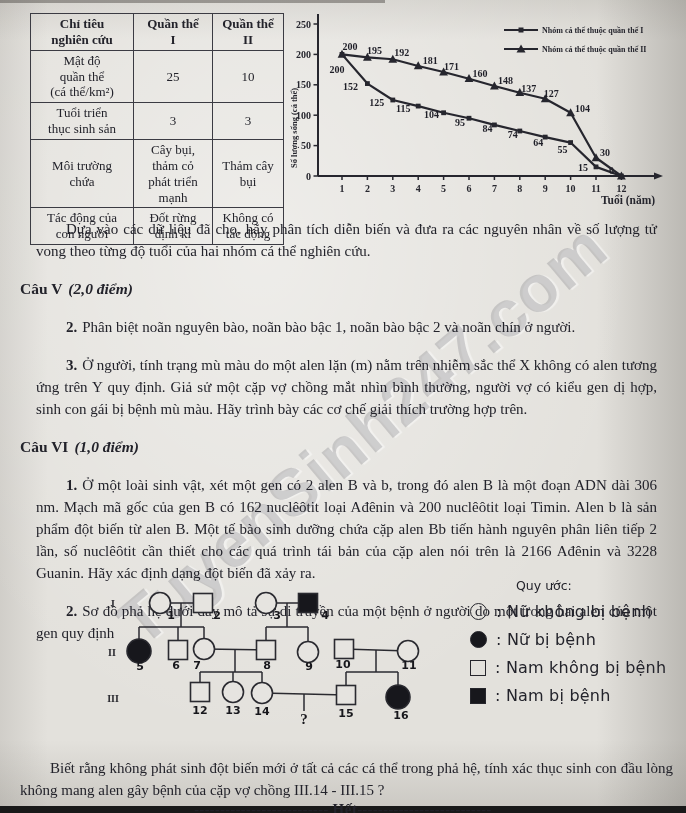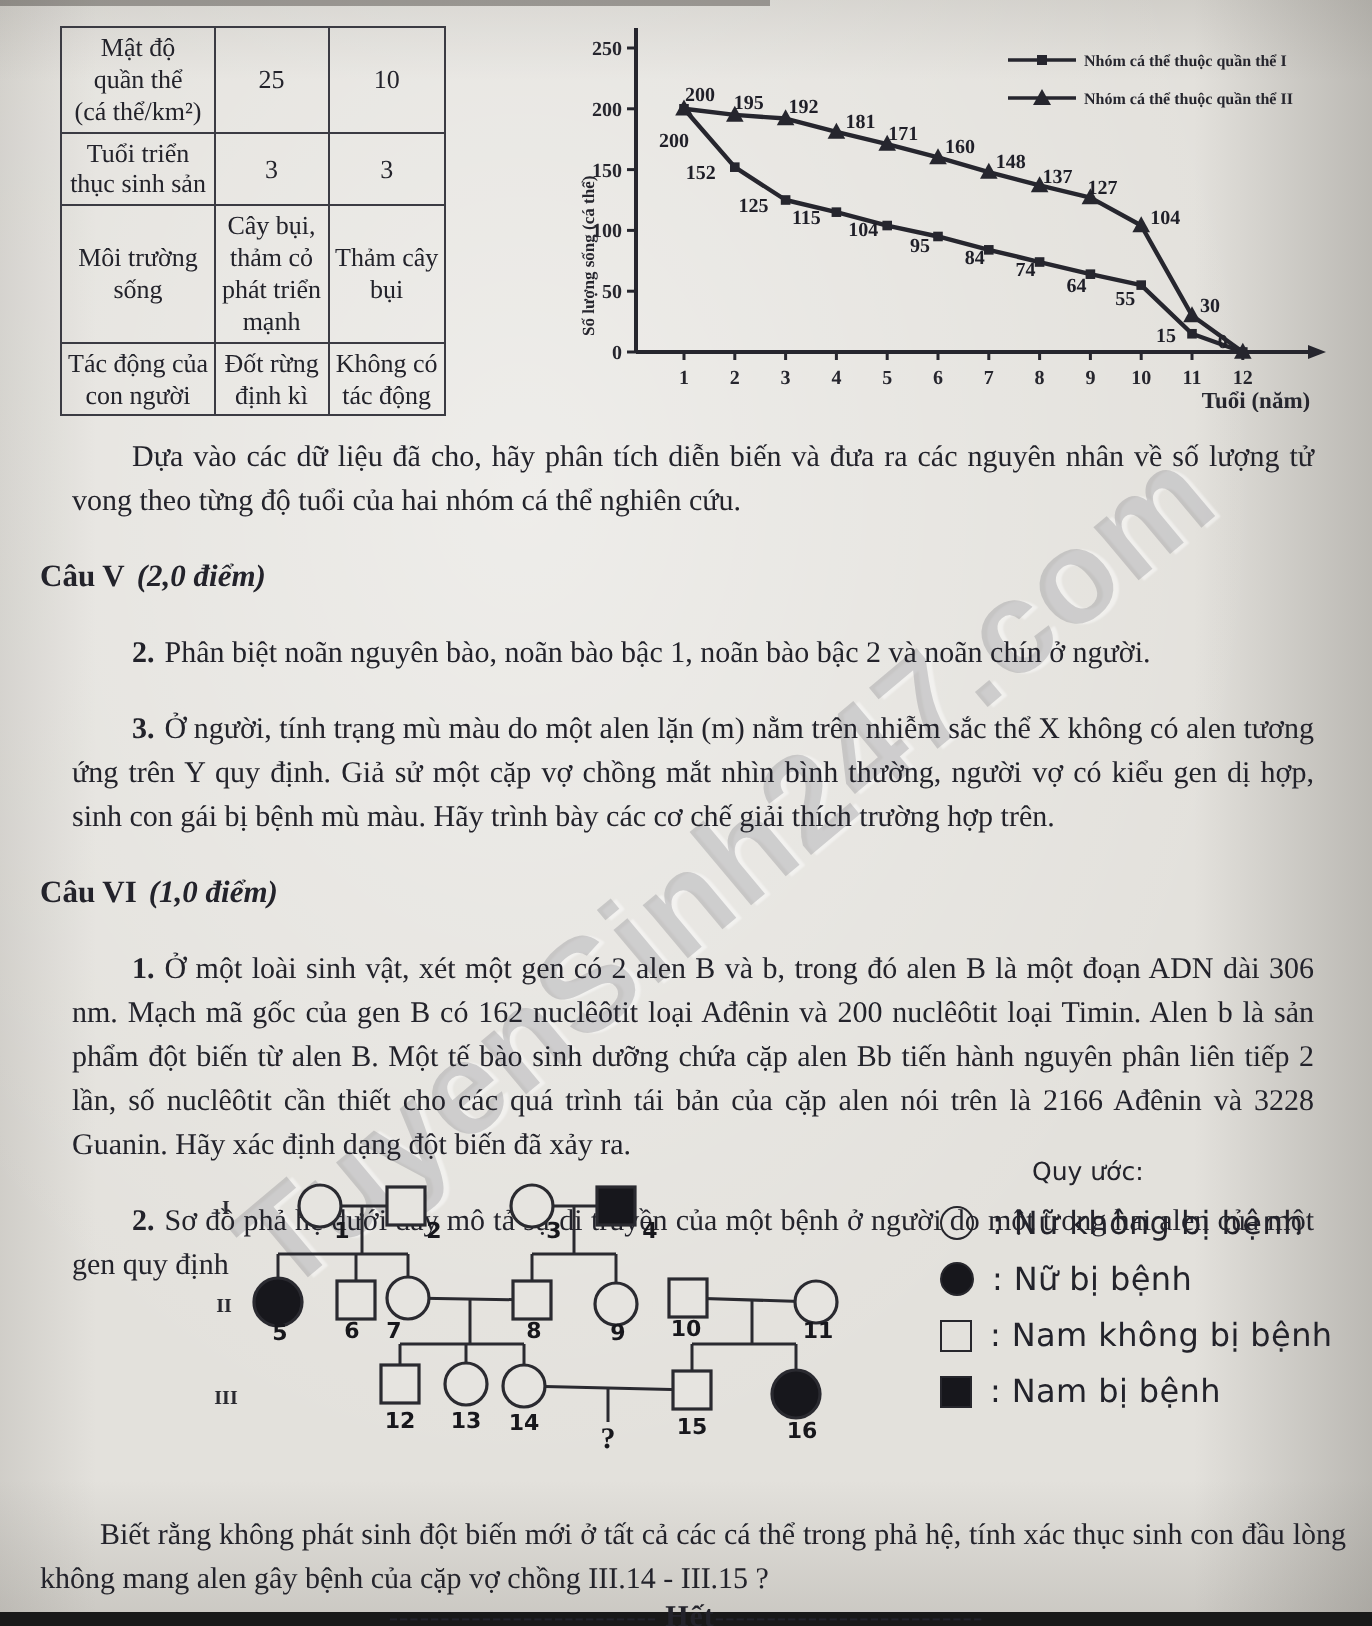--- a/index.html
+++ b/index.html
@@ -56,36 +56,44 @@
 </style>
 </head>
 <body>
 
 <div class="page">
   <div class="top-edge"></div>
   <div class="watermark">TuyenSinh247.com</div>
 
   <table class="crit z" style="left:30px; top:13px;">
     <tbody>
+        <tr>
+      <th class="c1">Chỉ tiêu
+nghiên cứu</th>
+      <th class="c2">Quần thể
+I</th>
+      <th class="c3">Quần thể
+II</th>
+    </tr>
     <tr>
       <td>Mật độ
 quần thể
 (cá thể/km²)</td>
       <td>25</td>
       <td>10</td>
     </tr>
     <tr>
       <td>Tuổi triển
 thục sinh sản</td>
       <td>3</td>
       <td>3</td>
     </tr>
     <tr>
       <td>Môi trường
-sống</td>
+chứa</td>
       <td>Cây bụi,
 thảm cỏ
 phát triển
 mạnh</td>
       <td>Thảm cây
 bụi</td>
     </tr>
     <tr>
       <td>Tác động của
 con người</td>

